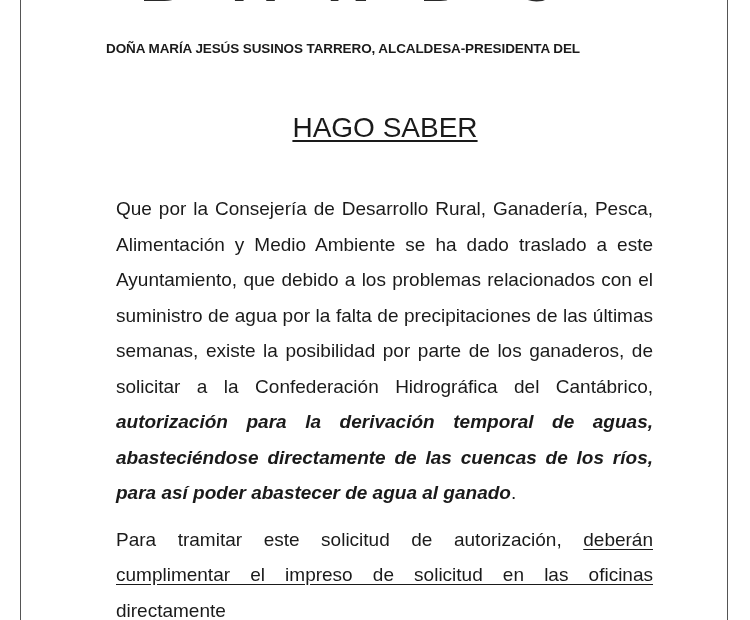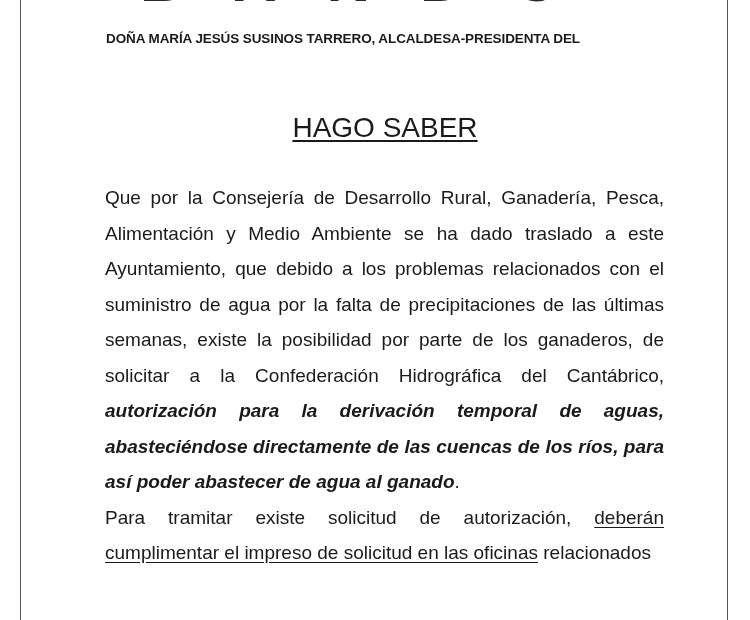--- a/index.html
+++ b/index.html
@@ -44,21 +44,21 @@
       font-weight: bold;
       letter-spacing: 50px;
       color: #2a2a2a;
       line-height: 50px;
       overflow: hidden;
       height: 50px;
     }
     .header {
       position: absolute;
       left: 106px;
-      top: 30px;
+      top: 40px;
       width: 600px;
       font-size: 13.5px;
       font-weight: bold;
       line-height: 18px;
       color: #1a1a1a;
       letter-spacing: -0.1px;
     }
     .heading {
       position: absolute;
       left: 0;
@@ -76,21 +76,21 @@
       position: absolute;
       left: 105px;
       top: 180px;
       width: 559px;
       font-size: 19px;
       line-height: 35.5px;
       text-align: justify;
       color: #1a1a1a;
     }
     .body-text p {
-      margin: 0;
+      margin: 11px;
     }
     .bi {
       font-weight: bold;
       font-style: italic;
     }
     .ul {
       text-decoration: underline;
       text-underline-offset: 3px;
     }
   </style>
@@ -104,15 +104,15 @@
   <div class="top-title">BANDO</div>
 
   <div class="header">
     <div>DOÑA MARÍA JESÚS SUSINOS TARRERO, ALCALDESA-PRESIDENTA DEL</div>
   </div>
 
   <div class="heading">HAGO SABER</div>
 
   <div class="body-text">
     <p><span>Que por la Consejería de Desarrollo Rural, Ganadería, Pesca, Alimentación y Medio Ambiente se ha dado traslado a este Ayuntamiento, que debido a los problemas relacionados con el suministro de agua por la falta de precipitaciones de las últimas semanas, existe la posibilidad por parte de los ganaderos, de solicitar a la Confederación Hidrográfica del Cantábrico, </span><span class="bi">autorización para la derivación temporal de aguas, abasteciéndose directamente de las cuencas de los ríos, para así poder abastecer de agua al ganado</span><span>.</span></p>
-    <p><span>Para tramitar existe solicitud de autorización, </span><span class="ul">deberán cumplimentar el impreso de solicitud en las oficinas</span> <span>relacionados</span></p>
+    <p><span>Para tramitar este solicitud de autorización, </span><span class="ul">deberán cumplimentar el impreso de solicitud en las oficinas</span> <span>directamente</span></p>
   </div>
 </div>
 
 </body></html>

